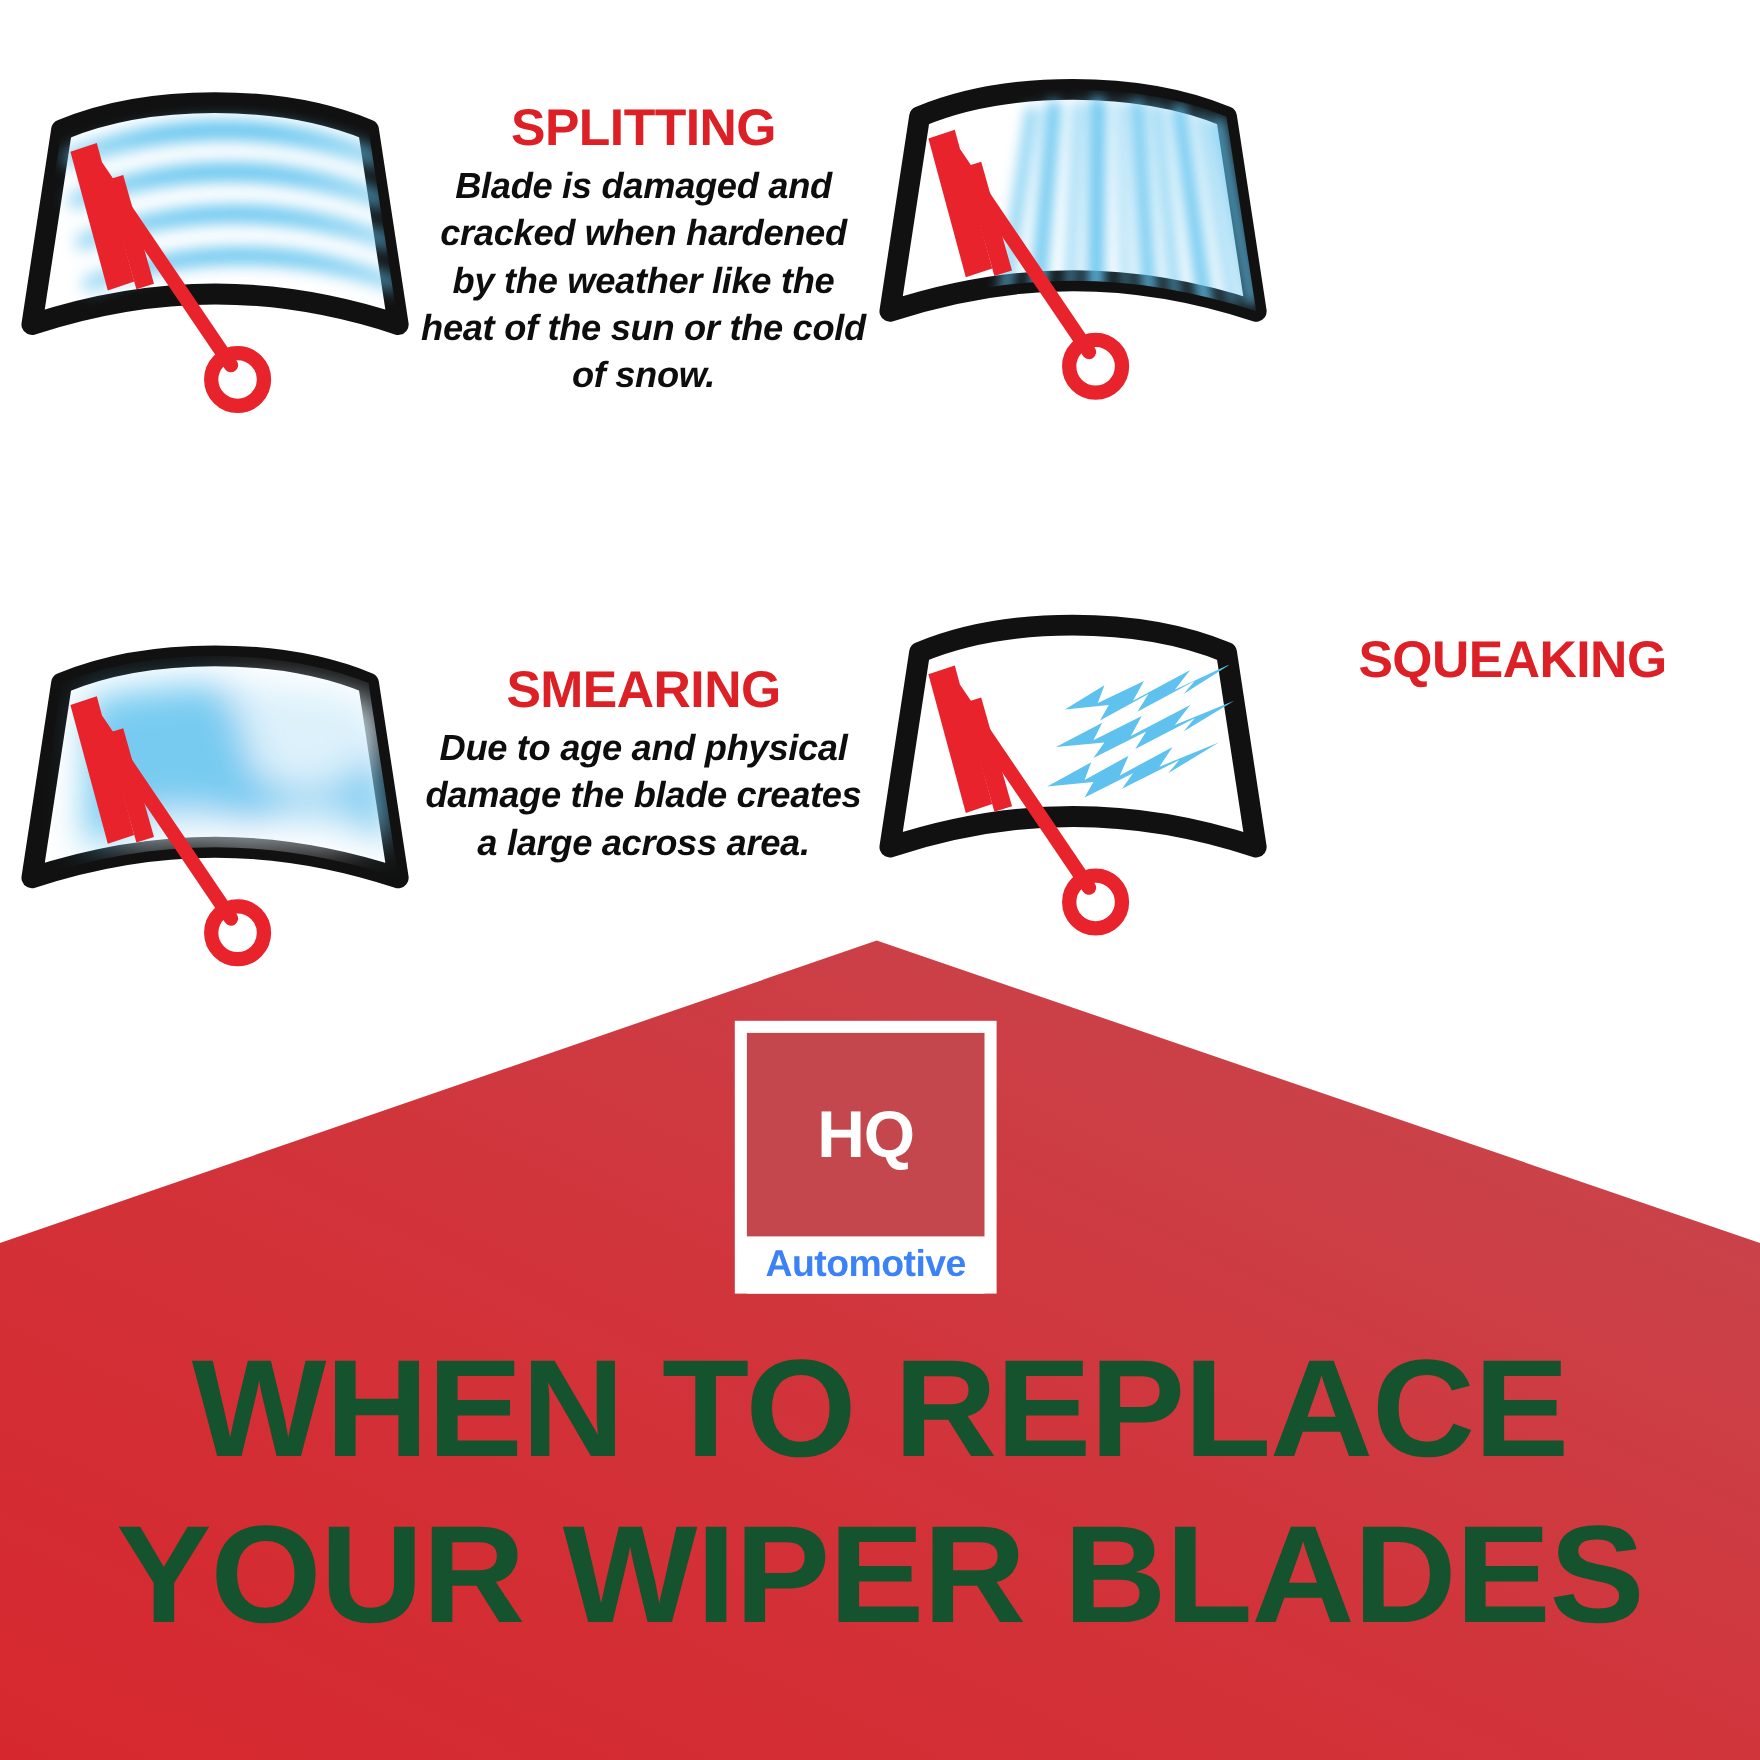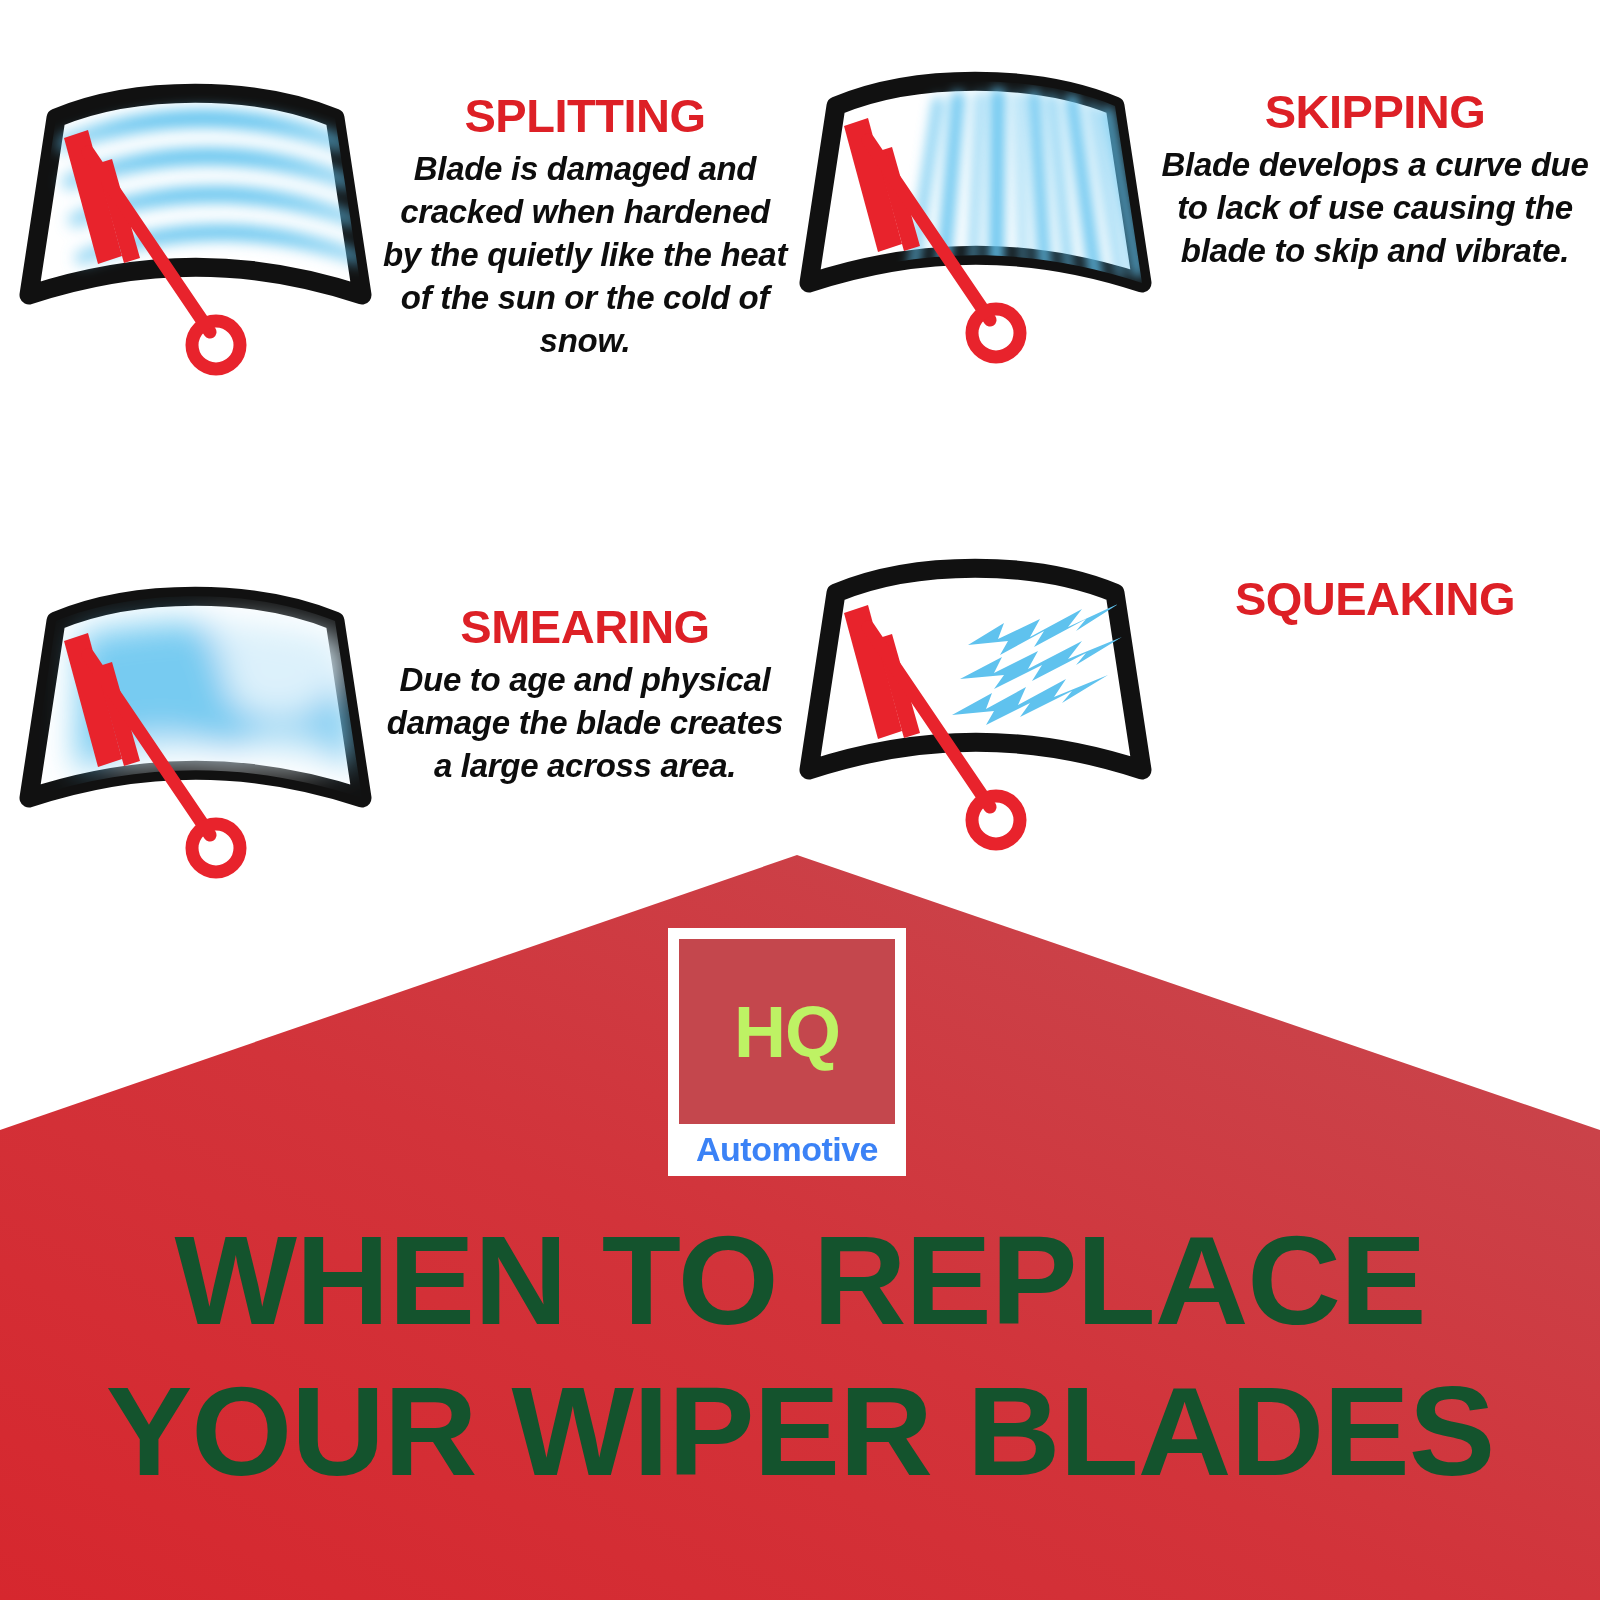--- a/index.html
+++ b/index.html
@@ -93,24 +93,24 @@
     flex: 1 1 auto;
     background: #C4474D;
     position: relative;
   }
   #logo-hq {
     position: absolute;
     left: 0; right: 0;
     top: 50%;
     transform: translateY(-50%);
     text-align: center;
-    color: #bef264;
-    font-family: "Liberation Sans", sans-serif;
-    font-weight: bold;
-    font-size: 72px;
+    color: #ffffff;
+    font-family: "Liberation Sans", sans-serif;
+    font-weight: bold;
+    font-size: 60px;
     line-height: 1;
     letter-spacing: -1px;
   }
   #logo-sub {
     flex: 0 0 auto;
     height: 52px;
     background: #ffffff;
     color: #3b82f6;
     font-family: "Liberation Sans", sans-serif;
     font-weight: bold;
@@ -171,21 +171,21 @@
 
         <path d="M54,86 L78,78 L112,204 L88,212 Z" fill="#E8232C"></path>
         <path d="M86,112 L102,107 L130,206 L114,211 Z" fill="#E8232C"></path>
 
         <line x1="78" y1="100" x2="200" y2="280" stroke="#E8232C" stroke-width="13" stroke-linecap="round"></line>
         <circle cx="206" cy="293" r="24" fill="none" stroke="#E8232C" stroke-width="13"></circle>
       </svg>
     </div>
     <div class="card-text">
       <div class="card-title">SPLITTING</div>
-      <div class="card-body">Blade is damaged and cracked when hardened by the quietly like the heat of the sun or the cold of snow.</div>
+      <div class="card-body">Blade is damaged and cracked when hardened by the weather like the heat of the sun or the cold of snow.</div>
     </div>
   </div>
 
   <div class="card" id="card-skipping">
     <div class="card-icon">
       <svg viewBox="0 0 370 330" width="370" height="330" aria-hidden="true">
         <defs>
           <clipPath id="clipGlass2">
             <path d="M46,66 C125,33 245,33 325,66 L352,243 C240,206 132,206 19,243 Z"></path>
           </clipPath>
@@ -207,24 +207,20 @@
             <line x1="302" y1="66" x2="330" y2="236" stroke-width="9" opacity="0.7"></line>
             <line x1="318" y1="72" x2="348" y2="232" stroke-width="12" opacity="0.85"></line>
           </g>
         </g>
         <path d="M54,86 L78,78 L112,204 L88,212 Z" fill="#E8232C"></path>
         <path d="M86,112 L102,107 L130,206 L114,211 Z" fill="#E8232C"></path>
         <line x1="78" y1="100" x2="200" y2="280" stroke="#E8232C" stroke-width="13" stroke-linecap="round"></line>
         <circle cx="206" cy="293" r="24" fill="none" stroke="#E8232C" stroke-width="13"></circle>
       </svg>
     </div>
-    <div class="card-text">
-      <div class="card-title">SKIPPING</div>
-      <div class="card-body">Blade develops a curve due to lack of use causing the blade to skip and vibrate.</div>
-    </div>
   </div>
 
   <div class="card" id="card-smearing">
     <div class="card-icon">
       <svg viewBox="0 0 370 330" width="370" height="330" aria-hidden="true">
         <defs>
           <clipPath id="clipGlass3">
             <path d="M46,66 C125,33 245,33 325,66 L352,243 C240,206 132,206 19,243 Z"></path>
           </clipPath>
           <filter id="blur3" x="-40%" y="-40%" width="180%" height="180%">

